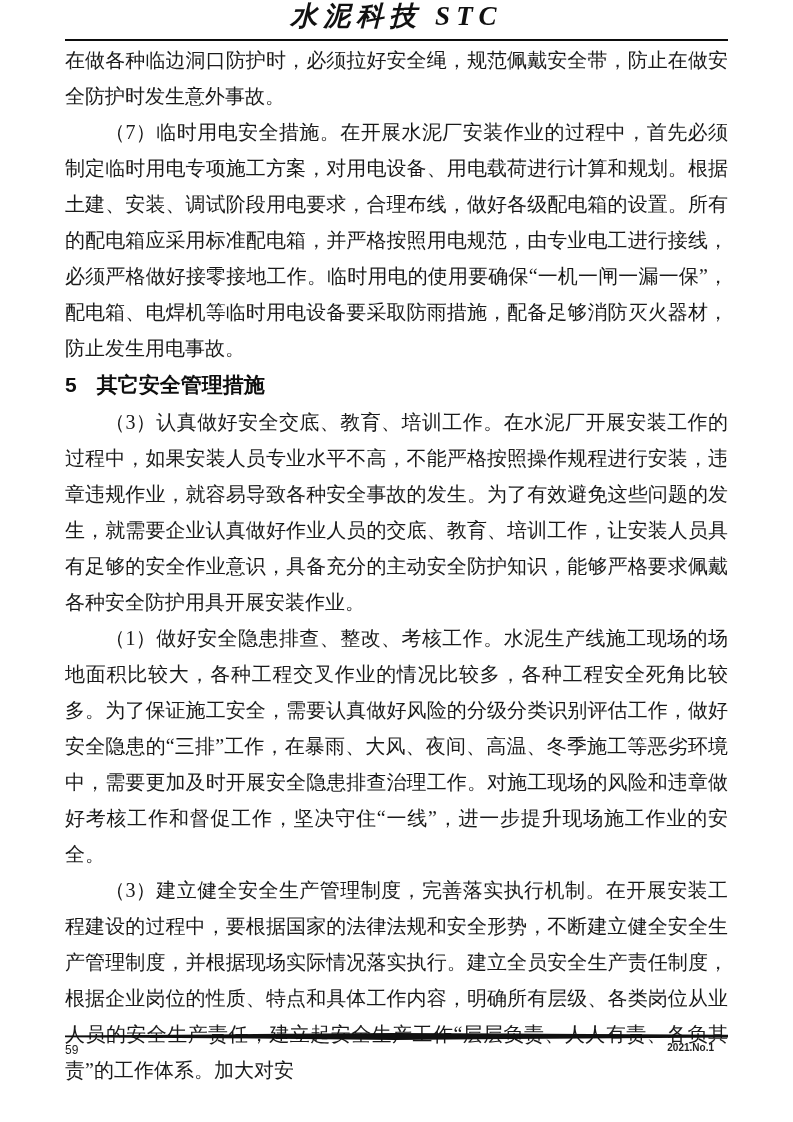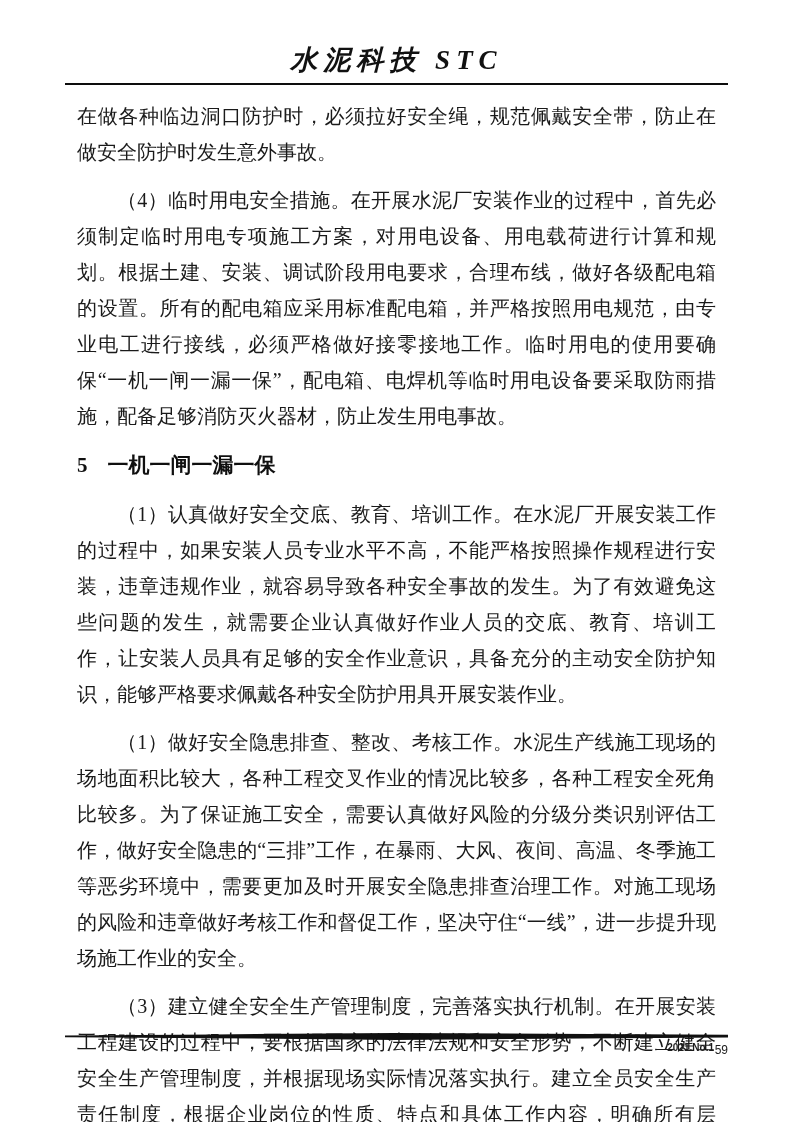--- a/index.html
+++ b/index.html
@@ -11,21 +11,20 @@
     position: relative;
     width: 793px;
     height: 1122px;
     margin: 0 auto;
     background: #ffffff;
     overflow: hidden;
     color: #161616;
   }
   
   .header {
-    padding-top: 44px;
     text-align: center;
   }
   .journal-title {
     font-family: "Liberation Serif", "DejaVu Serif", serif;
     font-style: italic;
     font-weight: 600;
     font-size: 27px;
     line-height: 32px;
     letter-spacing: 6px;
     color: #111111;
@@ -43,22 +42,21 @@
     width: 663px;
     margin: 0 auto;
     padding-top: 1px;
     font-family: "Liberation Serif", "DejaVu Serif", serif;
     font-size: 20px;
     line-height: 36px;
     text-align: justify;
     color: #1a1a1a;
   }
   .content p {
-    margin: 12px;
-    font-family: Liberation Serif, serif;
+    margin: 0;
   }
   .content p.indent {
     text-indent: 2em;
   }
   .section-heading {
     font-family: "Liberation Sans", "DejaVu Sans", sans-serif;
     font-weight: 700;
     font-size: 21px;
     line-height: 38px;
     margin: 2px 0 2px 0;
@@ -83,23 +81,23 @@
   .footer-row {
     position: relative;
     width: 100%;
     height: 20px;
     font-family: "Liberation Sans", "DejaVu Sans", sans-serif;
     color: #1c1c1c;
   }
   .page-number {
     position: absolute;
     left: 0;
-    right: 0;
+    right: 16px;
     top: 2px;
-    text-align: right;
+    text-align: left;
     font-size: 12px;
     font-weight: 400;
   }
   .issue-number {
     position: absolute;
     right: 14px;
     top: 1px;
     font-size: 10px;
     font-weight: 700;
   }
@@ -111,27 +109,27 @@
 
   <div class="header">
     <div class="journal-title">水泥科技 STC</div>
     <div class="header-rule"></div>
   </div>
 
   <div class="content">
 
     <p>在做各种临边洞口防护时，必须拉好安全绳，规范佩戴安全带，防止在做安全防护时发生意外事故。</p>
 
-    <p class="indent">（4）临时用电安全措施。在开展水泥厂安装作业的过程中，首先必须制定临时用电专项施工方案，对用电设备、用电载荷进行计算和规划。根据土建、安装、调试阶段用电要求，合理布线，做好各级配电箱的设置。所有的配电箱应采用标准配电箱，并严格按照用电规范，由专业电工进行接线，必须严格做好接零接地工作。临时用电的使用要确保“一机一闸一漏一保”，配电箱、电焊机等临时用电设备要采取防雨措施，配备足够消防灭火器材，防止发生用电事故。</p>
+    <p class="indent">（7）临时用电安全措施。在开展水泥厂安装作业的过程中，首先必须制定临时用电专项施工方案，对用电设备、用电载荷进行计算和规划。根据土建、安装、调试阶段用电要求，合理布线，做好各级配电箱的设置。所有的配电箱应采用标准配电箱，并严格按照用电规范，由专业电工进行接线，必须严格做好接零接地工作。临时用电的使用要确保“一机一闸一漏一保”，配电箱、电焊机等临时用电设备要采取防雨措施，配备足够消防灭火器材，防止发生用电事故。</p>
 
     <p class="section-heading">
-      <span class="sec-num">5</span><span>一机一闸一漏一保</span>
+      <span class="sec-num">5</span><span>其它安全管理措施</span>
     </p>
 
-    <p class="indent">（1）认真做好安全交底、教育、培训工作。在水泥厂开展安装工作的过程中，如果安装人员专业水平不高，不能严格按照操作规程进行安装，违章违规作业，就容易导致各种安全事故的发生。为了有效避免这些问题的发生，就需要企业认真做好作业人员的交底、教育、培训工作，让安装人员具有足够的安全作业意识，具备充分的主动安全防护知识，能够严格要求佩戴各种安全防护用具开展安装作业。</p>
+    <p class="indent">（3）认真做好安全交底、教育、培训工作。在水泥厂开展安装工作的过程中，如果安装人员专业水平不高，不能严格按照操作规程进行安装，违章违规作业，就容易导致各种安全事故的发生。为了有效避免这些问题的发生，就需要企业认真做好作业人员的交底、教育、培训工作，让安装人员具有足够的安全作业意识，具备充分的主动安全防护知识，能够严格要求佩戴各种安全防护用具开展安装作业。</p>
 
     <p class="indent">（1）做好安全隐患排查、整改、考核工作。水泥生产线施工现场的场地面积比较大，各种工程交叉作业的情况比较多，各种工程安全死角比较多。为了保证施工安全，需要认真做好风险的分级分类识别评估工作，做好安全隐患的“三排”工作，在暴雨、大风、夜间、高温、冬季施工等恶劣环境中，需要更加及时开展安全隐患排查治理工作。对施工现场的风险和违章做好考核工作和督促工作，坚决守住“一线”，进一步提升现场施工作业的安全。</p>
 
     <p class="indent">（3）建立健全安全生产管理制度，完善落实执行机制。在开展安装工程建设的过程中，要根据国家的法律法规和安全形势，不断建立健全安全生产管理制度，并根据现场实际情况落实执行。建立全员安全生产责任制度，根据企业岗位的性质、特点和具体工作内容，明确所有层级、各类岗位从业人员的安全生产责任，建立起安全生产工作“层层负责、人人有责、各负其责”的工作体系。加大对安</p>
 
   </div>
 
   <div class="footer">
     <svg class="footer-rule-svg" width="663" height="9" viewBox="0 0 663 9" xmlns="http://www.w3.org/2000/svg">
       <polygon fill="#101010" points="0,3.4 150,2.4 330,1.0 480,1.8 663,2.8 663,5.4 480,6.8 330,8.0 150,6.2 0,5.2"></polygon>

